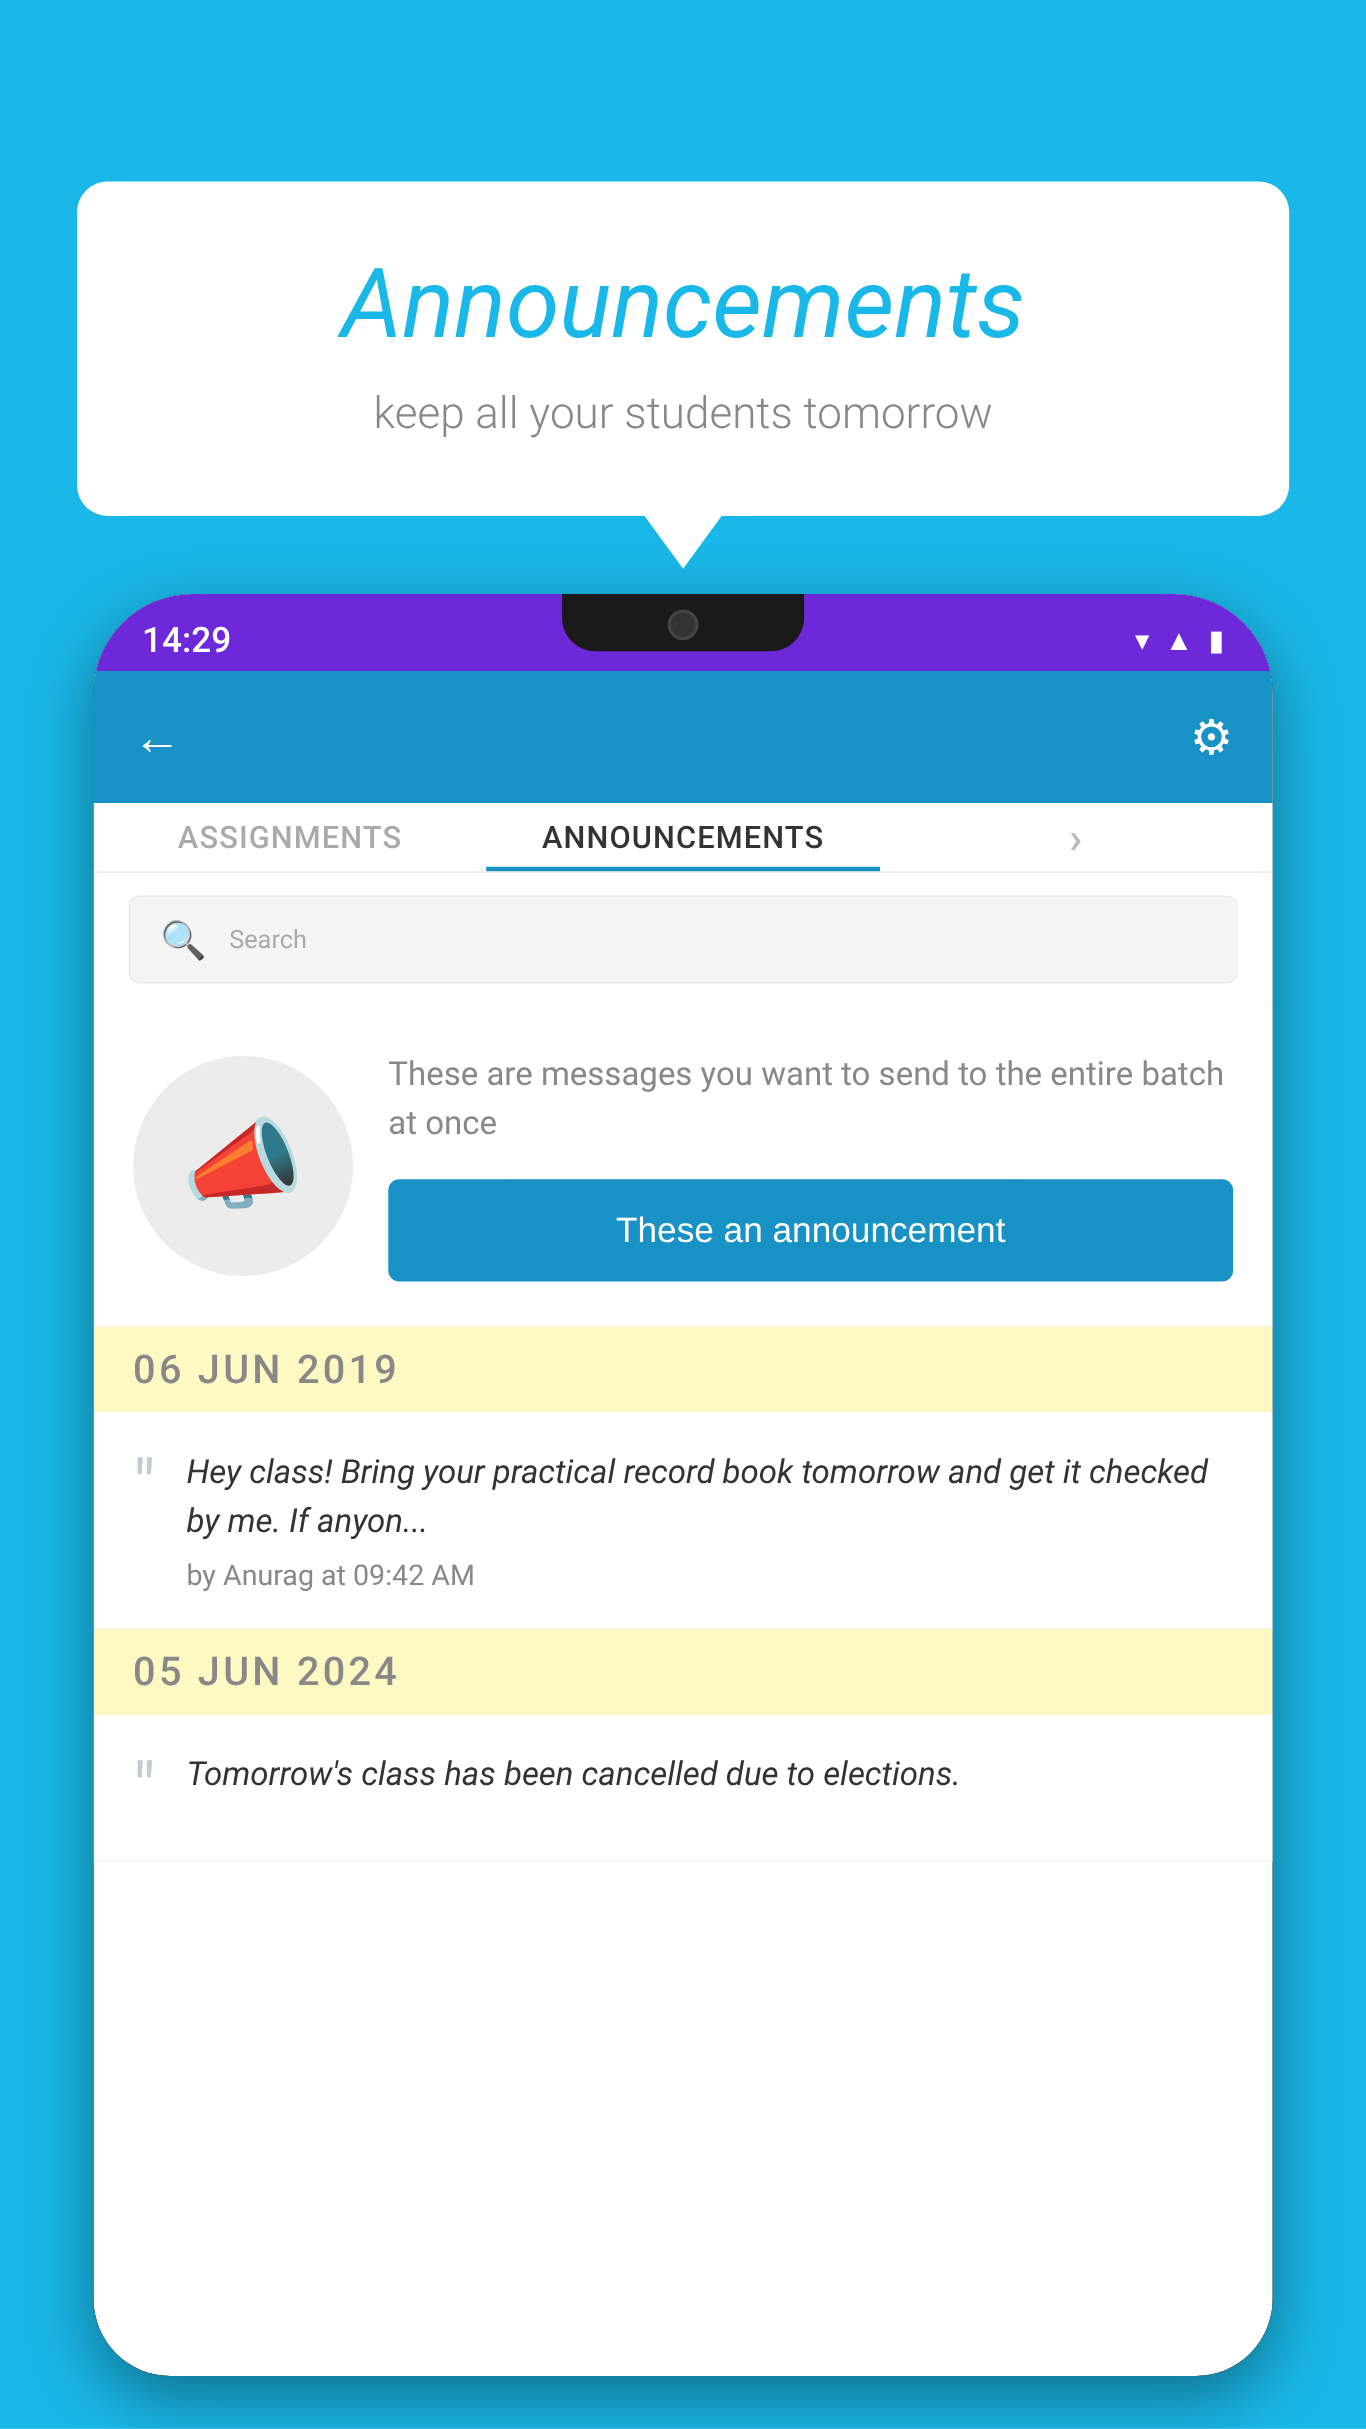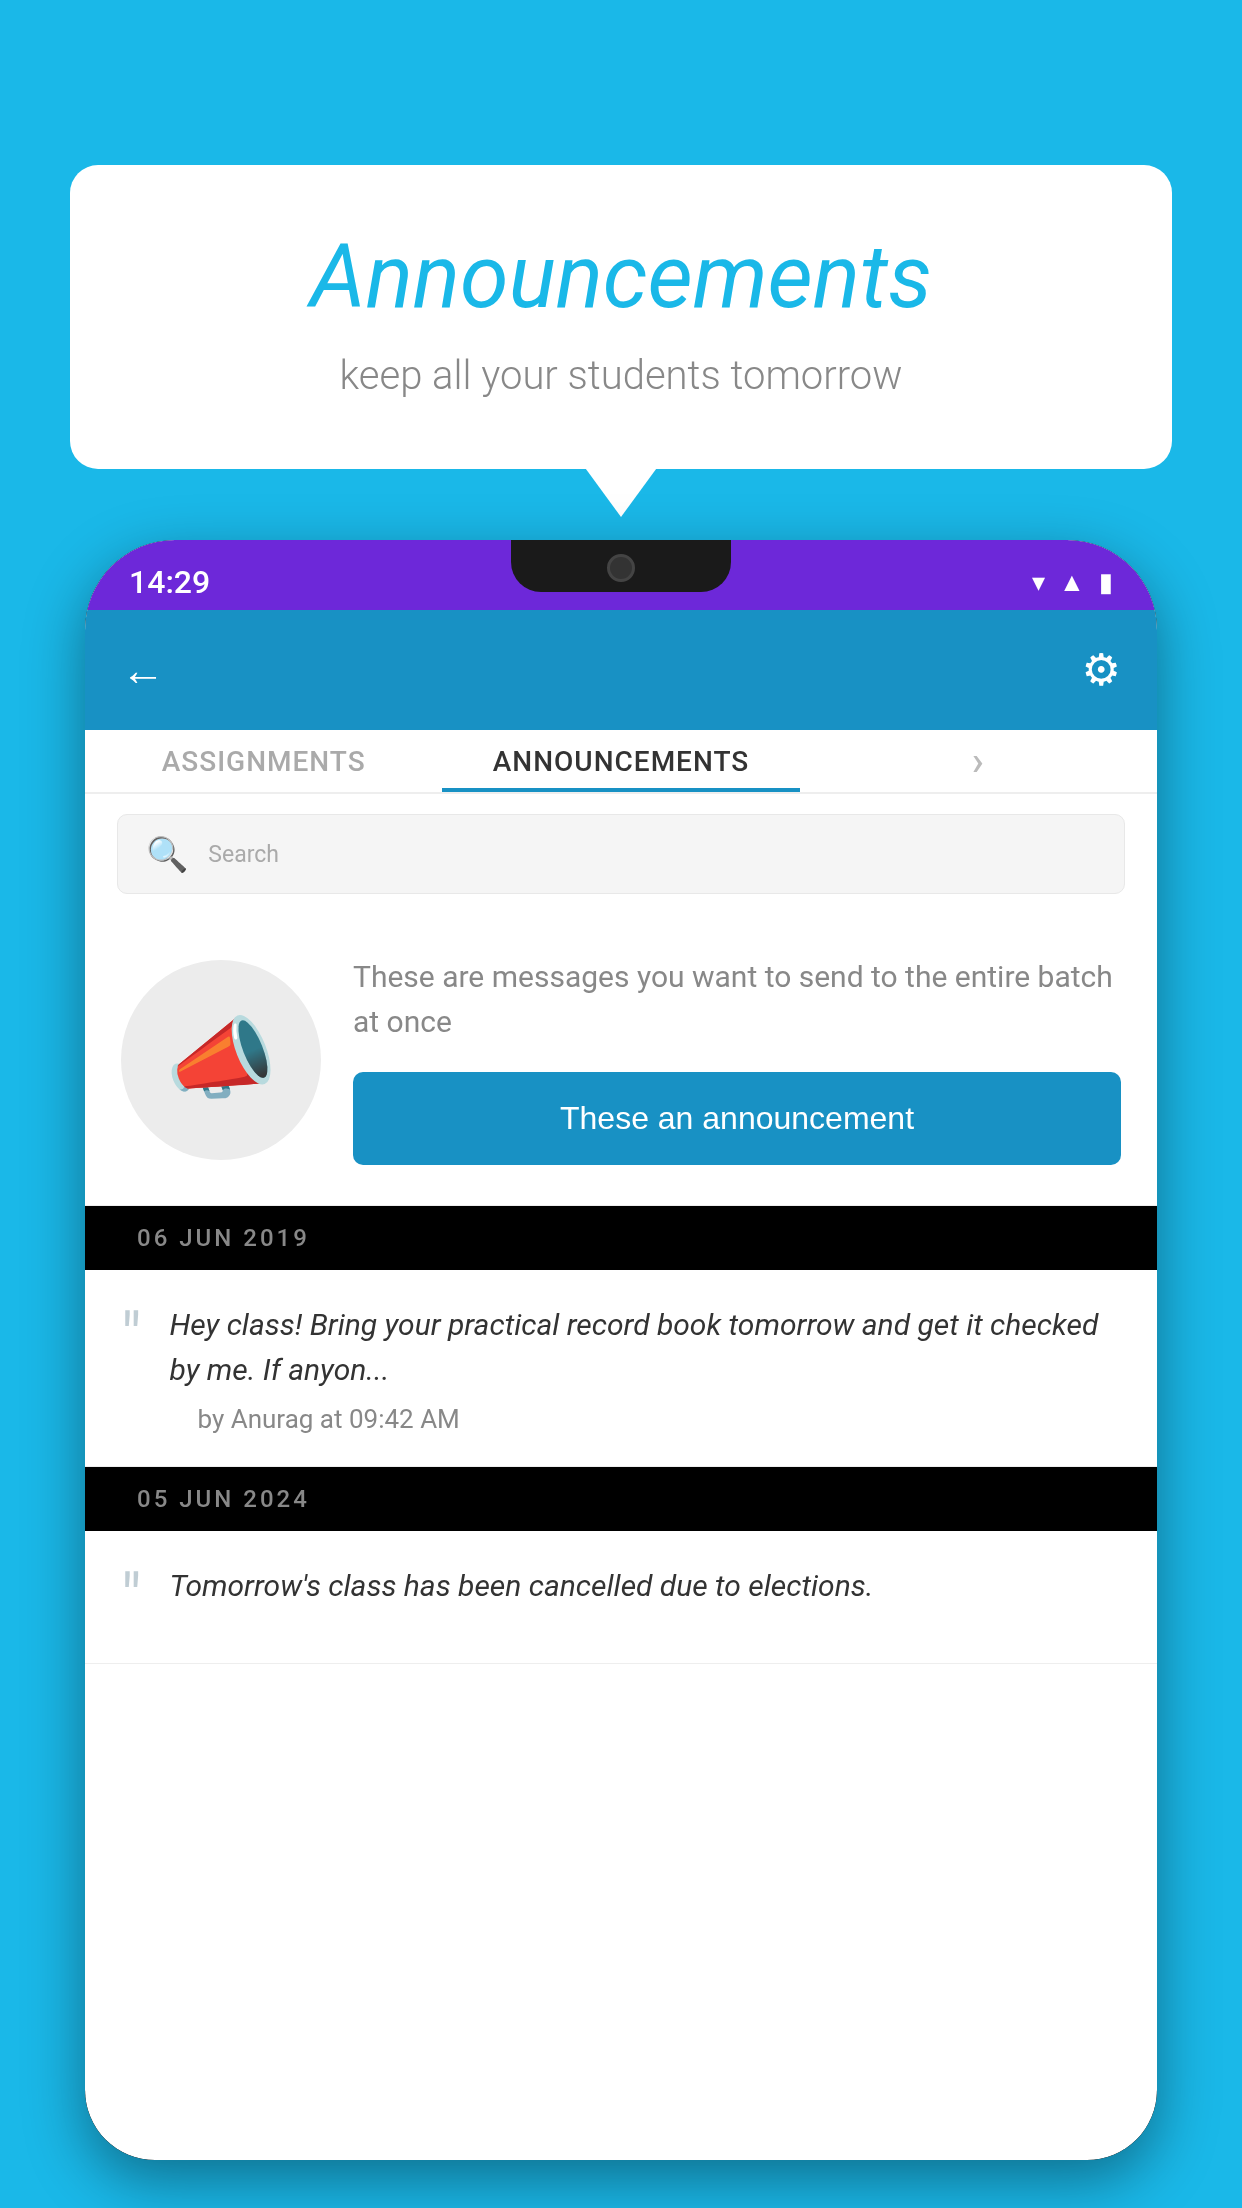--- a/index.html
+++ b/index.html
@@ -288,24 +288,24 @@
       border-radius: 10px;
       padding: 28px 40px;
       font-size: 32px;
       font-weight: 500;
       cursor: pointer;
       width: 100%;
     }
 
     
     .date-separator {
-      background: #000000;
-      padding: 18px 52px;
+      background: #fef9c3;
+      padding: 18px 36px;
       color: #888;
-      font-size: 24px;
+      font-size: 36px;
       letter-spacing: 3px;
       font-weight: 500;
     }
 
     
     .announcement-item {
       background: white;
       padding: 32px 36px;
       display: flex;
       align-items: flex-start;
@@ -329,21 +329,20 @@
       color: #333;
       font-size: 30px;
       font-style: italic;
       line-height: 1.5;
       margin-bottom: 12px;
     }
 
     .announcement-item-meta {
       color: #888;
       font-size: 26px;
-      margin-left: 28px;
     }
   </style>
 </head>
 <body>
 
 <div class="speech-bubble-container">
   <div class="speech-bubble">
     <div class="speech-bubble-title">Announcements</div>
     <div class="speech-bubble-subtitle">keep all your students tomorrow</div>
   </div>

